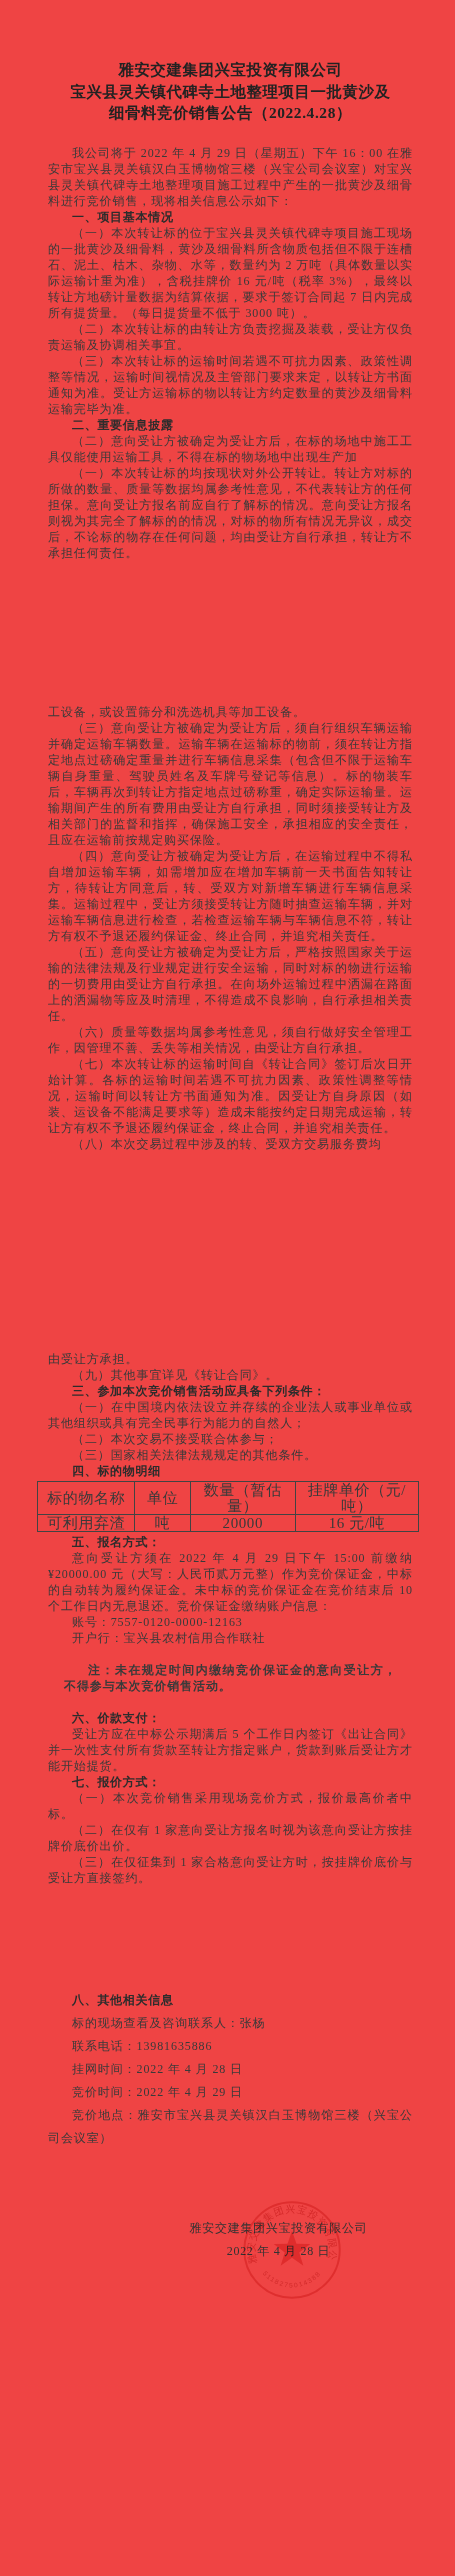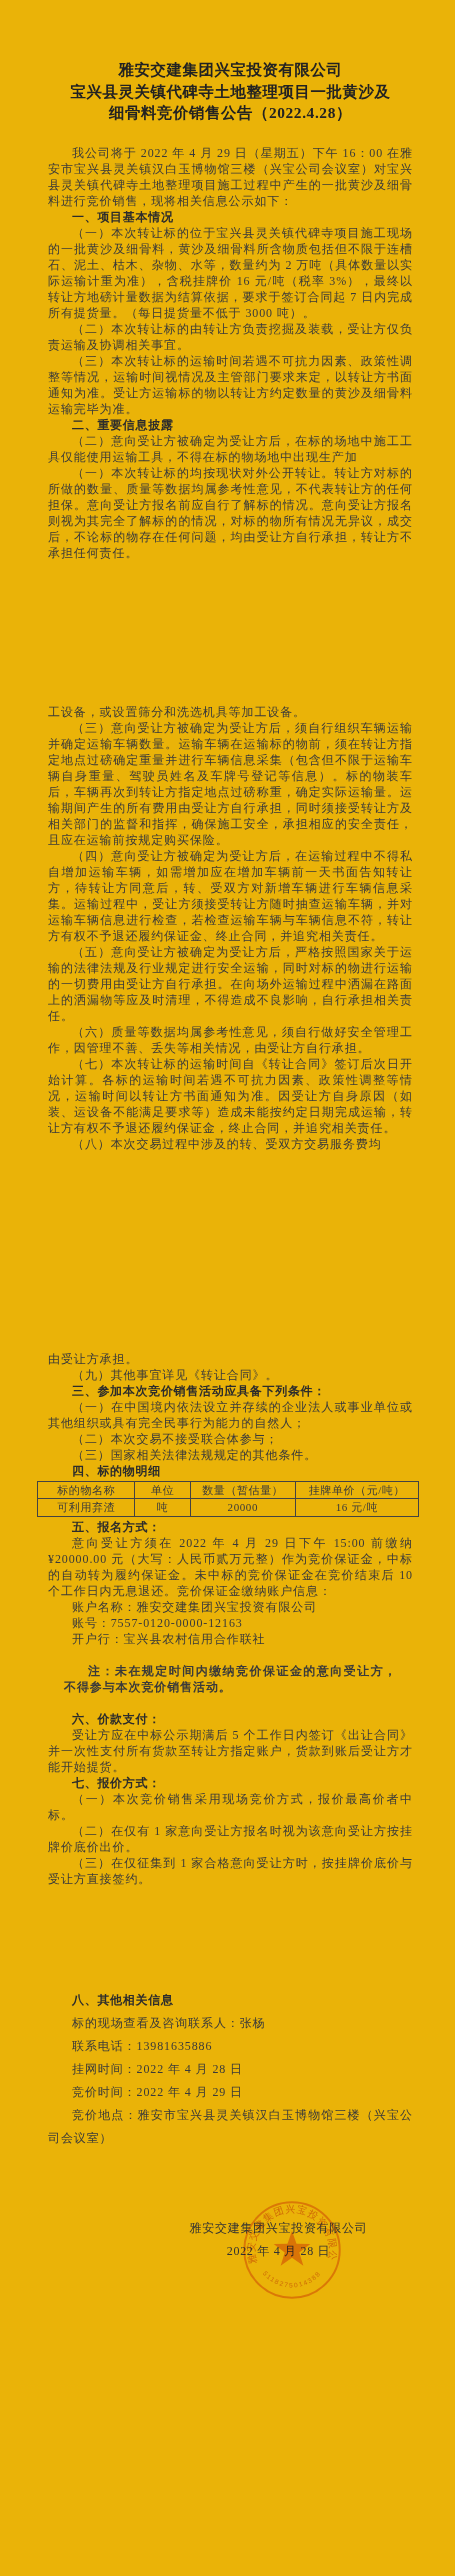--- a/index.html
+++ b/index.html
@@ -1,17 +1,17 @@
 <!DOCTYPE html>
 <html style="font-size:9px"><head>
 <meta charset="utf-8">
 <style>
   html,body{margin:0;padding:0;background:#ffffff;}
   .doc{
-    width:456px;height:2576px;background:#eab308;color:#3a3a3a;
+    width:456px;height:2576px;background:#ef4444;color:#3a3a3a;
     position:relative;overflow:hidden;
     font-family:"Liberation Serif","DejaVu Serif",serif;
   }
   .page{box-sizing:border-box;overflow:hidden;}
   .pg1{height:644px;padding:59px 43px 0 48px;}
   .pg2{height:644px;padding:60px 43px 0 48px;}
   .pg3{height:644px;padding:63px 43px 0 48px;}
   .pg4{height:644px;padding:57px 43px 16px 48px;position:relative;}
 
   .title-block{text-align:center;}
@@ -29,21 +29,21 @@
     letter-spacing:0.7px;
   }
   p.note-line{margin:16px;text-indent:2em;font-weight:bold;}
 
   table.detail{
     border-collapse:collapse;table-layout:fixed;
     width:382px;margin:1.7px 0 2.3px -10.8px;
   }
   table.detail th,table.detail td{
     border:1.1px solid #434343;font-weight:normal;text-align:center;
-    font-size:11px;letter-spacing:0.6px;padding:0;height:16.5px;
+    font-size:15px;letter-spacing:0.6px;padding:0;height:16.5px;
   }
   .c1{width:25.5%;} .c2{width:14.5%;} .c3{width:27.5%;} .c4{width:32.5%;}
 
   .info-block{font-size:12px;line-height:23px;letter-spacing:0.9px;text-align:justify;}
   .sig-block{
     margin:67px 0 0 131px;width:199px;text-align:center;
     font-size:12px;line-height:23px;letter-spacing:0.7px;color:#333;
   }
   .seal{
     position:absolute;left:242px;top:268px;width:100px;height:100px;
@@ -107,21 +107,20 @@
           <td>可利用弃渣</td>
           <td>吨</td>
           <td>20000</td>
           <td>16 元/吨</td>
         </tr>
       </tbody>
         </table>
 
       <p class="hd">五、报名方式：</p>
       <p class="para">意向受让方须在 2022 年 4 月 29 日下午 15:00 前缴纳 ¥20000.00 元（大写：人民币贰万元整）作为竞价保证金，中标的自动转为履约保证金。未中标的竞价保证金在竞价结束后 10 个工作日内无息退还。竞价保证金缴纳账户信息：</p>
-      <p class="para">账户名称：雅安交建集团兴宝投资有限公司</p>
       <p class="para">账号：7557-0120-0000-12163</p>
       <p class="para">开户行：宝兴县农村信用合作联社</p>
       <p class="note-line">注：未在规定时间内缴纳竞价保证金的意向受让方，不得参与本次竞价销售活动。</p>
       <p class="hd">六、价款支付：</p>
       <p class="para">受让方应在中标公示期满后 5 个工作日内签订《出让合同》并一次性支付所有货款至转让方指定账户，货款到账后受让方才能开始提货。</p>
       <p class="hd">七、报价方式：</p>
       <p class="para">（一）本次竞价销售采用现场竞价方式，报价最高价者中标。</p>
       <p class="para">（二）在仅有 1 家意向受让方报名时视为该意向受让方按挂牌价底价出价。</p>
       <p class="para">（三）在仅征集到 1 家合格意向受让方时，按挂牌价底价与受让方直接签约。</p>
     </div>

